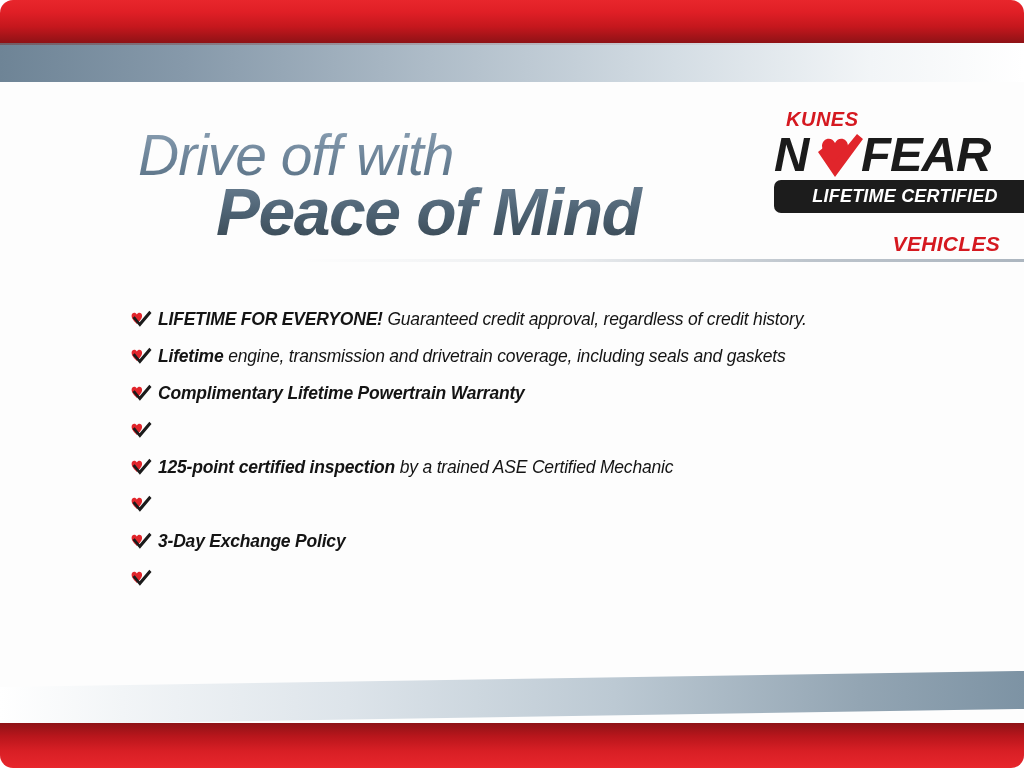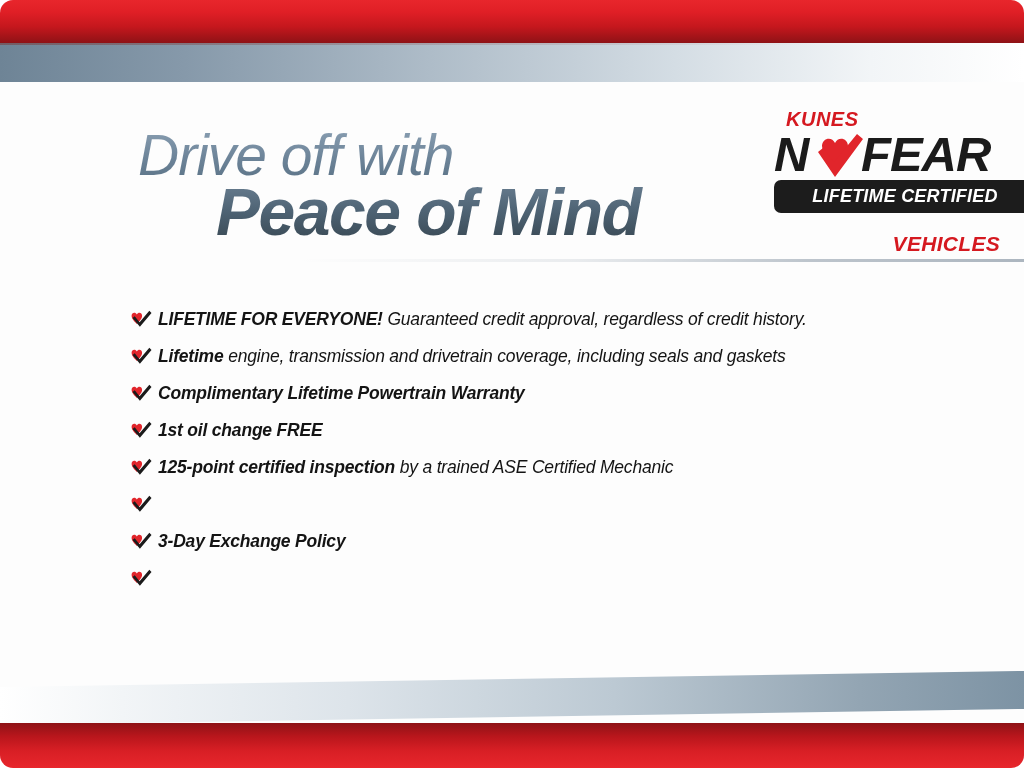--- a/index.html
+++ b/index.html
@@ -163,21 +163,20 @@
             <path d="M2 7 C2 2.6, 7 1.6, 8.7 5.4 C10.4 1.6, 15.4 2.6, 15.4 7 C15.4 12, 9.4 16.4, 8.7 17.3 C8 16.4, 2 12, 2 7 Z" fill="#e1252b"></path>
             <path d="M3.2 9.6 L6 7.4 L12.2 15.2 L24.6 0.6 L27.4 3.3 L12.6 21 Z" fill="#1b1b1b"></path>
           </svg></span>
         <div class="txt"><b>Complimentary Lifetime Powertrain Warranty</b></div>
       </div>
       <div class="bullet">
         <span class="mark"><svg viewBox="0 0 28 22" width="22" height="18" aria-hidden="true">
             <path d="M2 7 C2 2.6, 7 1.6, 8.7 5.4 C10.4 1.6, 15.4 2.6, 15.4 7 C15.4 12, 9.4 16.4, 8.7 17.3 C8 16.4, 2 12, 2 7 Z" fill="#e1252b"></path>
             <path d="M3.2 9.6 L6 7.4 L12.2 15.2 L24.6 0.6 L27.4 3.3 L12.6 21 Z" fill="#1b1b1b"></path>
           </svg></span>
-        <div class="txt"><b>1st oil change FREE</b></div>
       </div>
       <div class="bullet">
         <span class="mark"><svg viewBox="0 0 28 22" width="22" height="18" aria-hidden="true">
             <path d="M2 7 C2 2.6, 7 1.6, 8.7 5.4 C10.4 1.6, 15.4 2.6, 15.4 7 C15.4 12, 9.4 16.4, 8.7 17.3 C8 16.4, 2 12, 2 7 Z" fill="#e1252b"></path>
             <path d="M3.2 9.6 L6 7.4 L12.2 15.2 L24.6 0.6 L27.4 3.3 L12.6 21 Z" fill="#1b1b1b"></path>
           </svg></span>
         <div class="txt"><b>125-point certified inspection</b><span> by a trained ASE Certified Mechanic</span></div>
       </div>
       <div class="bullet">
         <span class="mark"><svg viewBox="0 0 28 22" width="22" height="18" aria-hidden="true">

